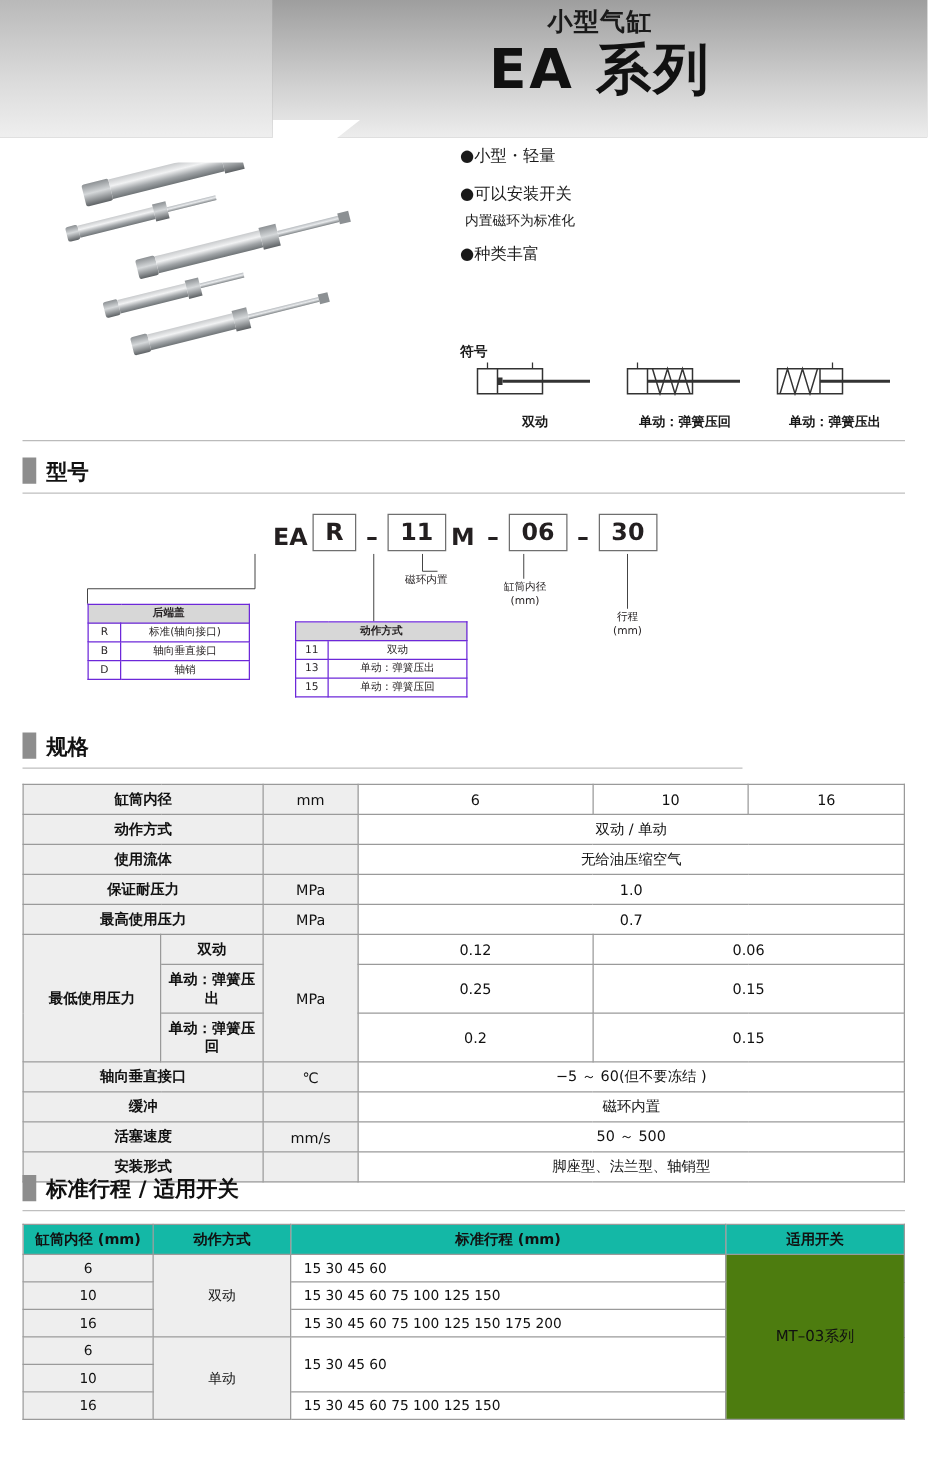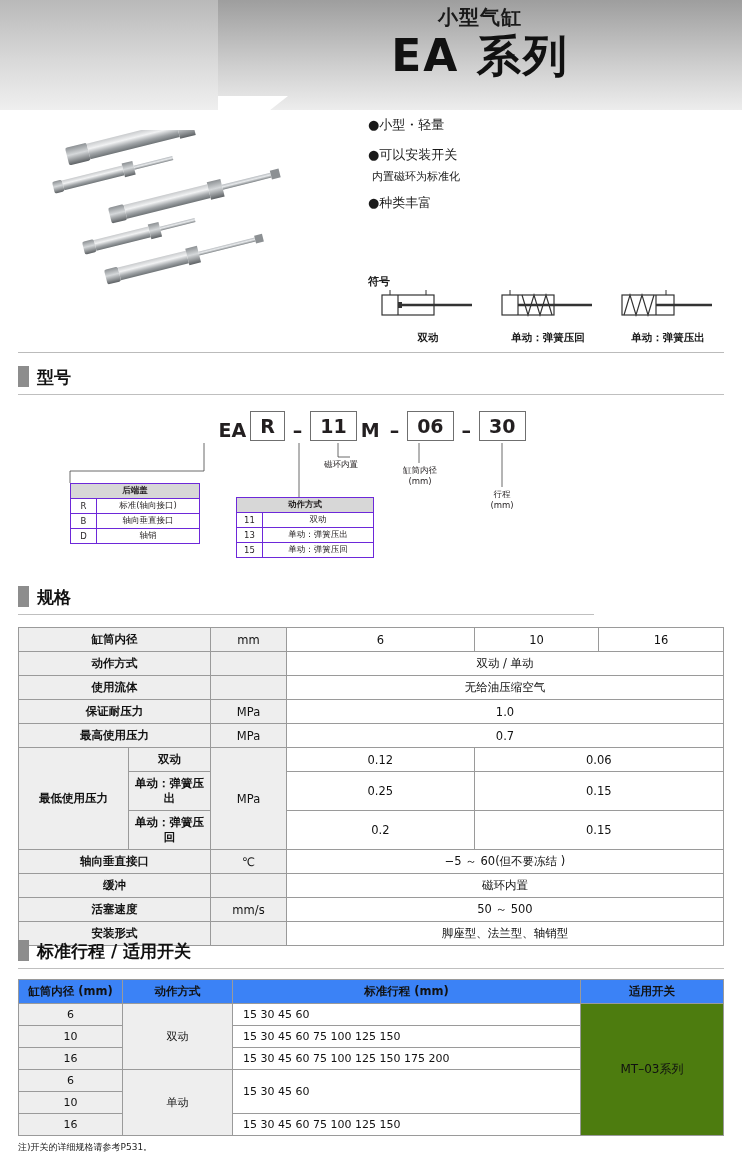--- a/index.html
+++ b/index.html
@@ -83,21 +83,21 @@
   table.spec { border-collapse:collapse; width:706px; font-size:11.5px; }
   table.spec td { border:1px solid #9a9a9a; padding:4px 3px; text-align:center; color:#111; }
   table.spec td.lbl { background:#eeeeee; font-weight:bold; width:192px; }
   table.spec td.lbl2 { background:#eeeeee; font-weight:bold; }
   table.spec td.unit { background:#eeeeee; width:76px; }
   
   table.stroke { border-collapse:collapse; width:706px; font-size:11px; }
   table.stroke td, table.stroke th {
     border:1px solid #9a9a9a; padding:4px 5px; color:#111; font-weight:normal;
   }
-  table.stroke th { background:#3b82f6; font-weight:bold; text-align:center; font-size:11.5px; }
+  table.stroke th { background:#14b8a6; font-weight:bold; text-align:center; font-size:11.5px; }
   table.stroke td.c { text-align:center; background:#eeeeee; }
   table.stroke td.l { text-align:left; padding-left:10px; }
   .foot-note { font-size:9px; margin-top:5px; color:#222; }
 </style>
 </head>
 <body>
 
 <div class="header">
   <div class="hdr-left-block"></div>
   <div class="hdr-mid-block"></div>
@@ -422,14 +422,13 @@
     </tr>
     <tr>
       <td class="c">10</td>
     </tr>
     <tr>
       <td class="c">16</td>
       <td class="l">15  30  45  60  75  100  125  150</td>
     </tr>
   </tbody>
     </table>
-  <div class="foot-note">注)开关的详细规格请参考P531。</div>
 </div>
 
 </body></html>

